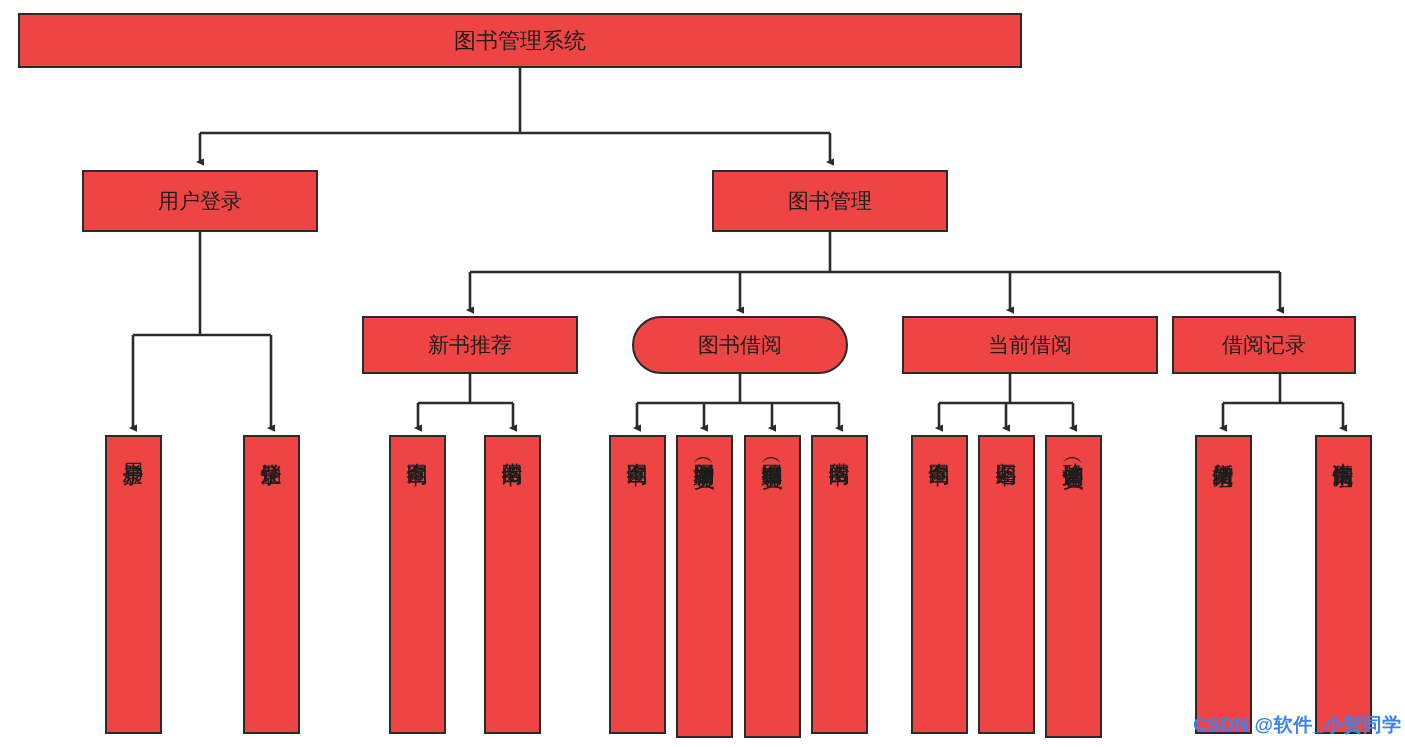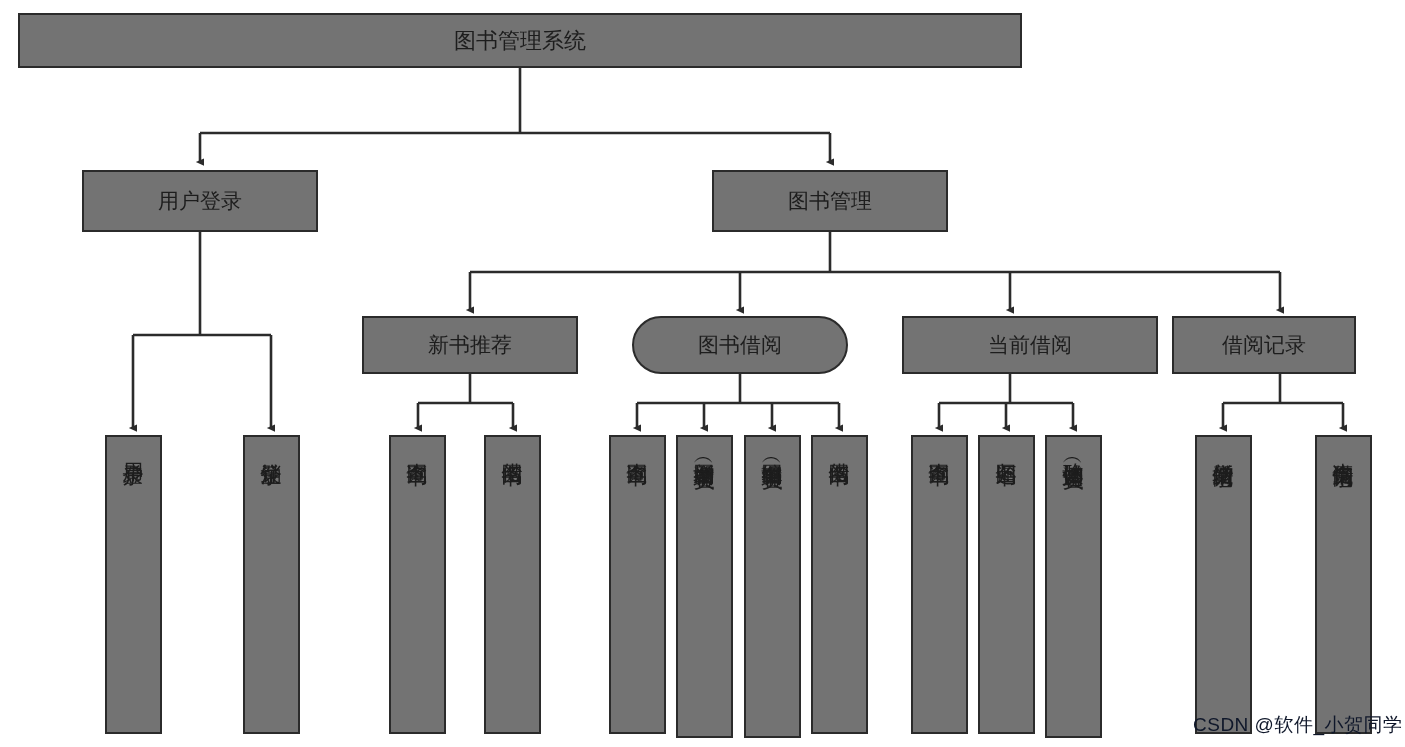--- a/index.html
+++ b/index.html
@@ -13,21 +13,21 @@
     width:1405px;
     height:747px;
     background:#ffffff;
     overflow:hidden;
   }
   
   .node{
     position:absolute;
     box-sizing:border-box;
     border:2px solid #2b2b2b;
-    background:#737373;
+    background:#ef4444;
     display:flex;
     align-items:center;
     justify-content:center;
     color:#1d1d1d;
   }
   .node .lbl{
     display:block;
     text-align:center;
     line-height:1.18;
     white-space:nowrap;
@@ -58,24 +58,25 @@
     left:0;top:0;
     width:1405px;height:747px;
     pointer-events:none;
   }
   
   #watermark{
     position:absolute;
     left:1193px;
     top:712px;
     font-size:19px;
-    color:#0f172a;
+    color:#3b82f6;
     letter-spacing:.5px;
     white-space:nowrap;
     user-select:none;
+    font-weight:bold;
   }
 </style>
 </head>
 <body>
 
 <div id="canvas">
 
   <svg id="wires" viewBox="0 0 1405 747" width="1405" height="747" aria-hidden="true">
     <defs>
       <marker id="arrow" markerWidth="9" markerHeight="9" refX="4.2" refY="4.4" orient="auto" markerUnits="userSpaceOnUse">

